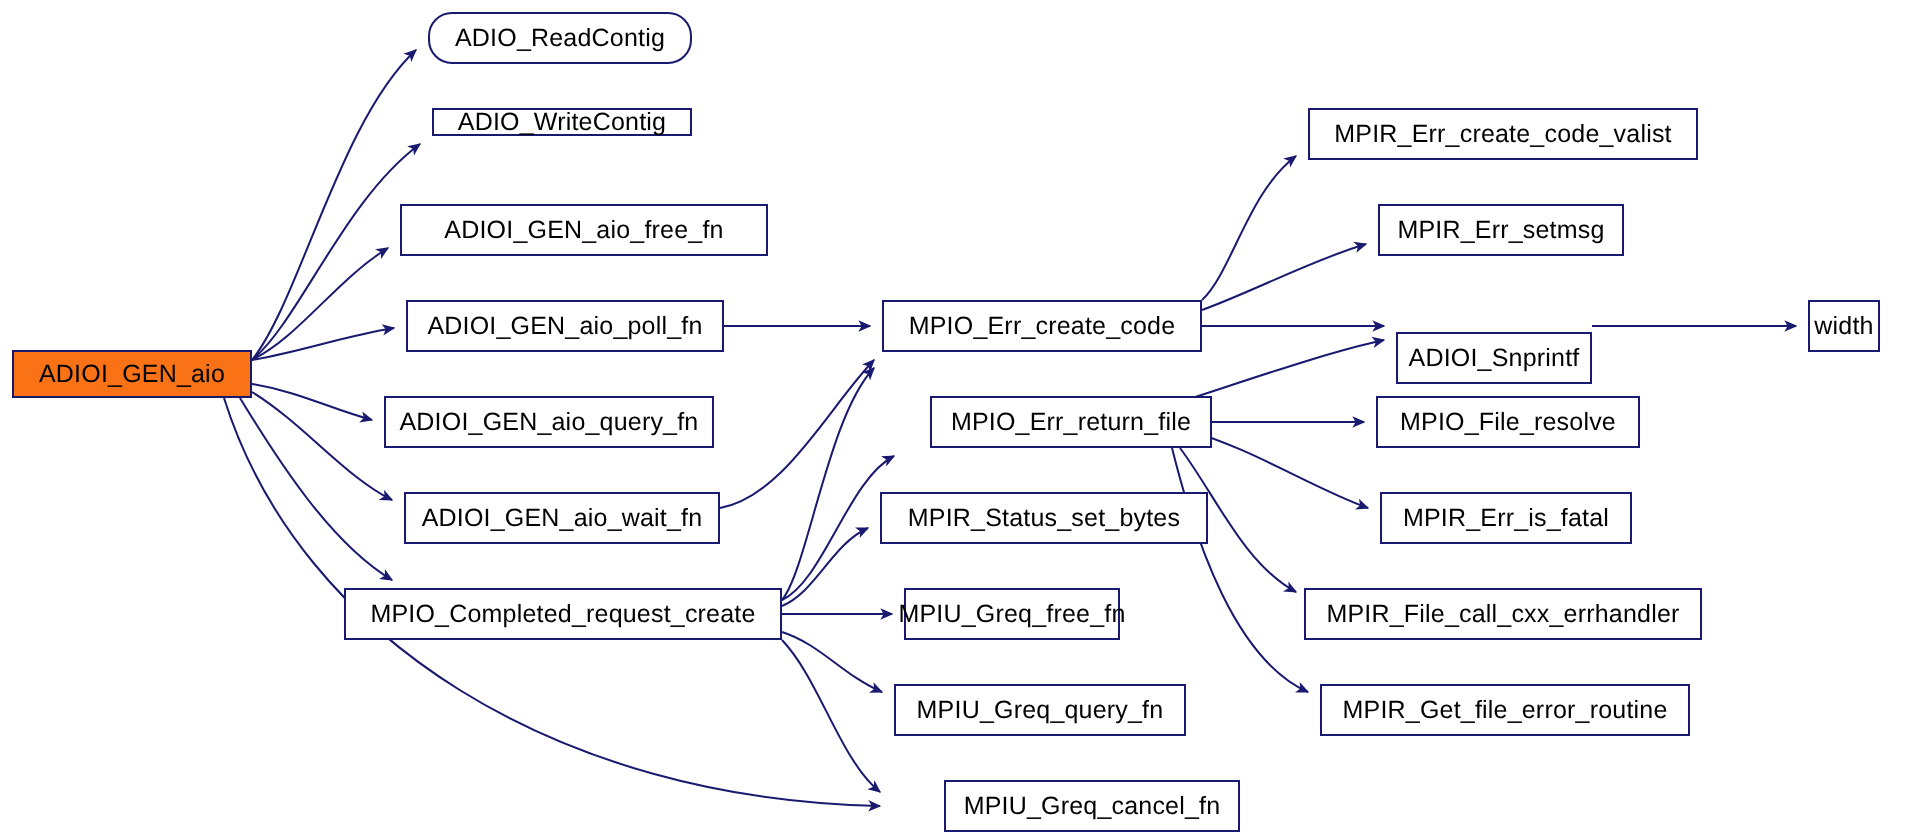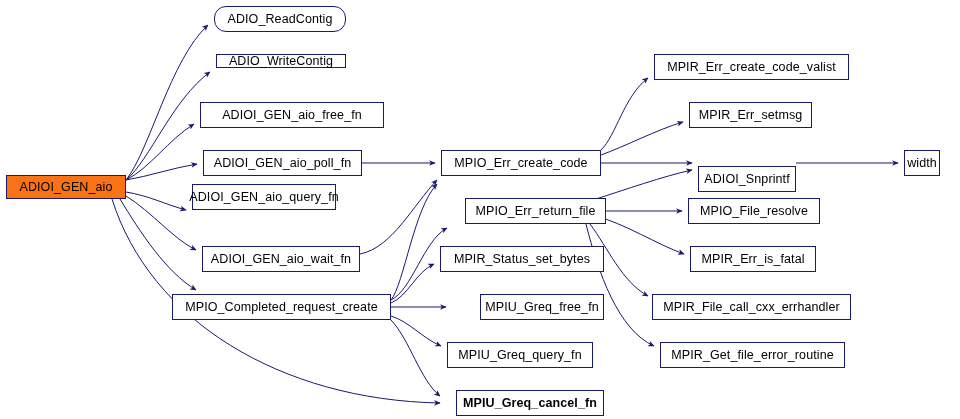--- a/index.html
+++ b/index.html
@@ -80,29 +80,29 @@
         <path d="M 586,224 C 598,272 618,330 654,346" fill="none" stroke="#191970" stroke-width="1" marker-end="url(#arrowhead)"></path>
         <path d="M 796,163 L 898,163" fill="none" stroke="#191970" stroke-width="1" marker-end="url(#arrowhead)"></path>
       </g>
   </svg>
   <div id="nodes">
       <div class="gnode root" style="left: 6px; top: 175px; width: 120px; height: 24px;">ADIOI_GEN_aio</div>
       <div class="gnode" style="left: 214px; top: 6px; width: 132px; height: 26px; border-radius: 12px;">ADIO_ReadContig</div>
       <div class="gnode" style="left: 216px; top: 54px; width: 130px; height: 14px;">ADIO_WriteContig</div>
       <div class="gnode" style="left: 200px; top: 102px; width: 184px; height: 26px;">ADIOI_GEN_aio_free_fn</div>
       <div class="gnode" style="left: 203px; top: 150px; width: 159px; height: 26px;">ADIOI_GEN_aio_poll_fn</div>
-      <div class="gnode" style="left: 192px; top: 184px; width: 144px; height: 26px;">ADIOI_GEN_aio_query_fn</div>
+      <div class="gnode" style="left: 192px; top: 198px; width: 165px; height: 26px;">ADIOI_GEN_aio_query_fn</div>
       <div class="gnode" style="left: 202px; top: 246px; width: 158px; height: 26px;">ADIOI_GEN_aio_wait_fn</div>
       <div class="gnode" style="left: 172px; top: 294px; width: 219px; height: 26px;">MPIO_Completed_request_create</div>
       <div class="gnode" style="left: 441px; top: 150px; width: 160px; height: 26px;">MPIO_Err_create_code</div>
       <div class="gnode" style="left: 452px; top: 198px; width: 141px; height: 26px; margin-left: 13px;">MPIO_Err_return_file</div>
       <div class="gnode" style="left: 440px; top: 246px; width: 164px; height: 26px;">MPIR_Status_set_bytes</div>
-      <div class="gnode" style="left: 452px; top: 294px; width: 124px; height: 26px; margin-left: 28px;">MPIU_Greq_free_fn</div>
+      <div class="gnode" style="left: 452px; top: 294px; width: 108px; height: 26px;">MPIU_Greq_free_fn</div>
       <div class="gnode" style="left: 447px; top: 342px; width: 146px; height: 26px;">MPIU_Greq_query_fn</div>
-      <div class="gnode" style="left: 456px; top: 390px; width: 148px; height: 26px; font-weight: bold;">MPIU_Greq_cancel_fn</div>
+      <div class="gnode" style="left: 472px; top: 390px; width: 148px; height: 26px;">MPIU_Greq_cancel_fn</div>
       <div class="gnode" style="left: 654px; top: 54px; width: 195px; height: 26px;">MPIR_Err_create_code_valist</div>
       <div class="gnode" style="left: 689px; top: 102px; width: 123px; height: 26px;">MPIR_Err_setmsg</div>
       <div class="gnode" style="left: 698px; top: 150px; width: 98px; height: 26px; margin-top: 16px;">ADIOI_Snprintf</div>
       <div class="gnode" style="left: 688px; top: 198px; width: 132px; height: 26px;">MPIO_File_resolve</div>
       <div class="gnode" style="left: 690px; top: 246px; width: 126px; height: 26px;">MPIR_Err_is_fatal</div>
       <div class="gnode" style="left: 652px; top: 294px; width: 199px; height: 26px;">MPIR_File_call_cxx_errhandler</div>
       <div class="gnode" style="left: 660px; top: 342px; width: 185px; height: 26px;">MPIR_Get_file_error_routine</div>
       <div class="gnode" style="left: 904px; top: 150px; width: 36px; height: 26px;">width</div>
     </div>
 </div>

